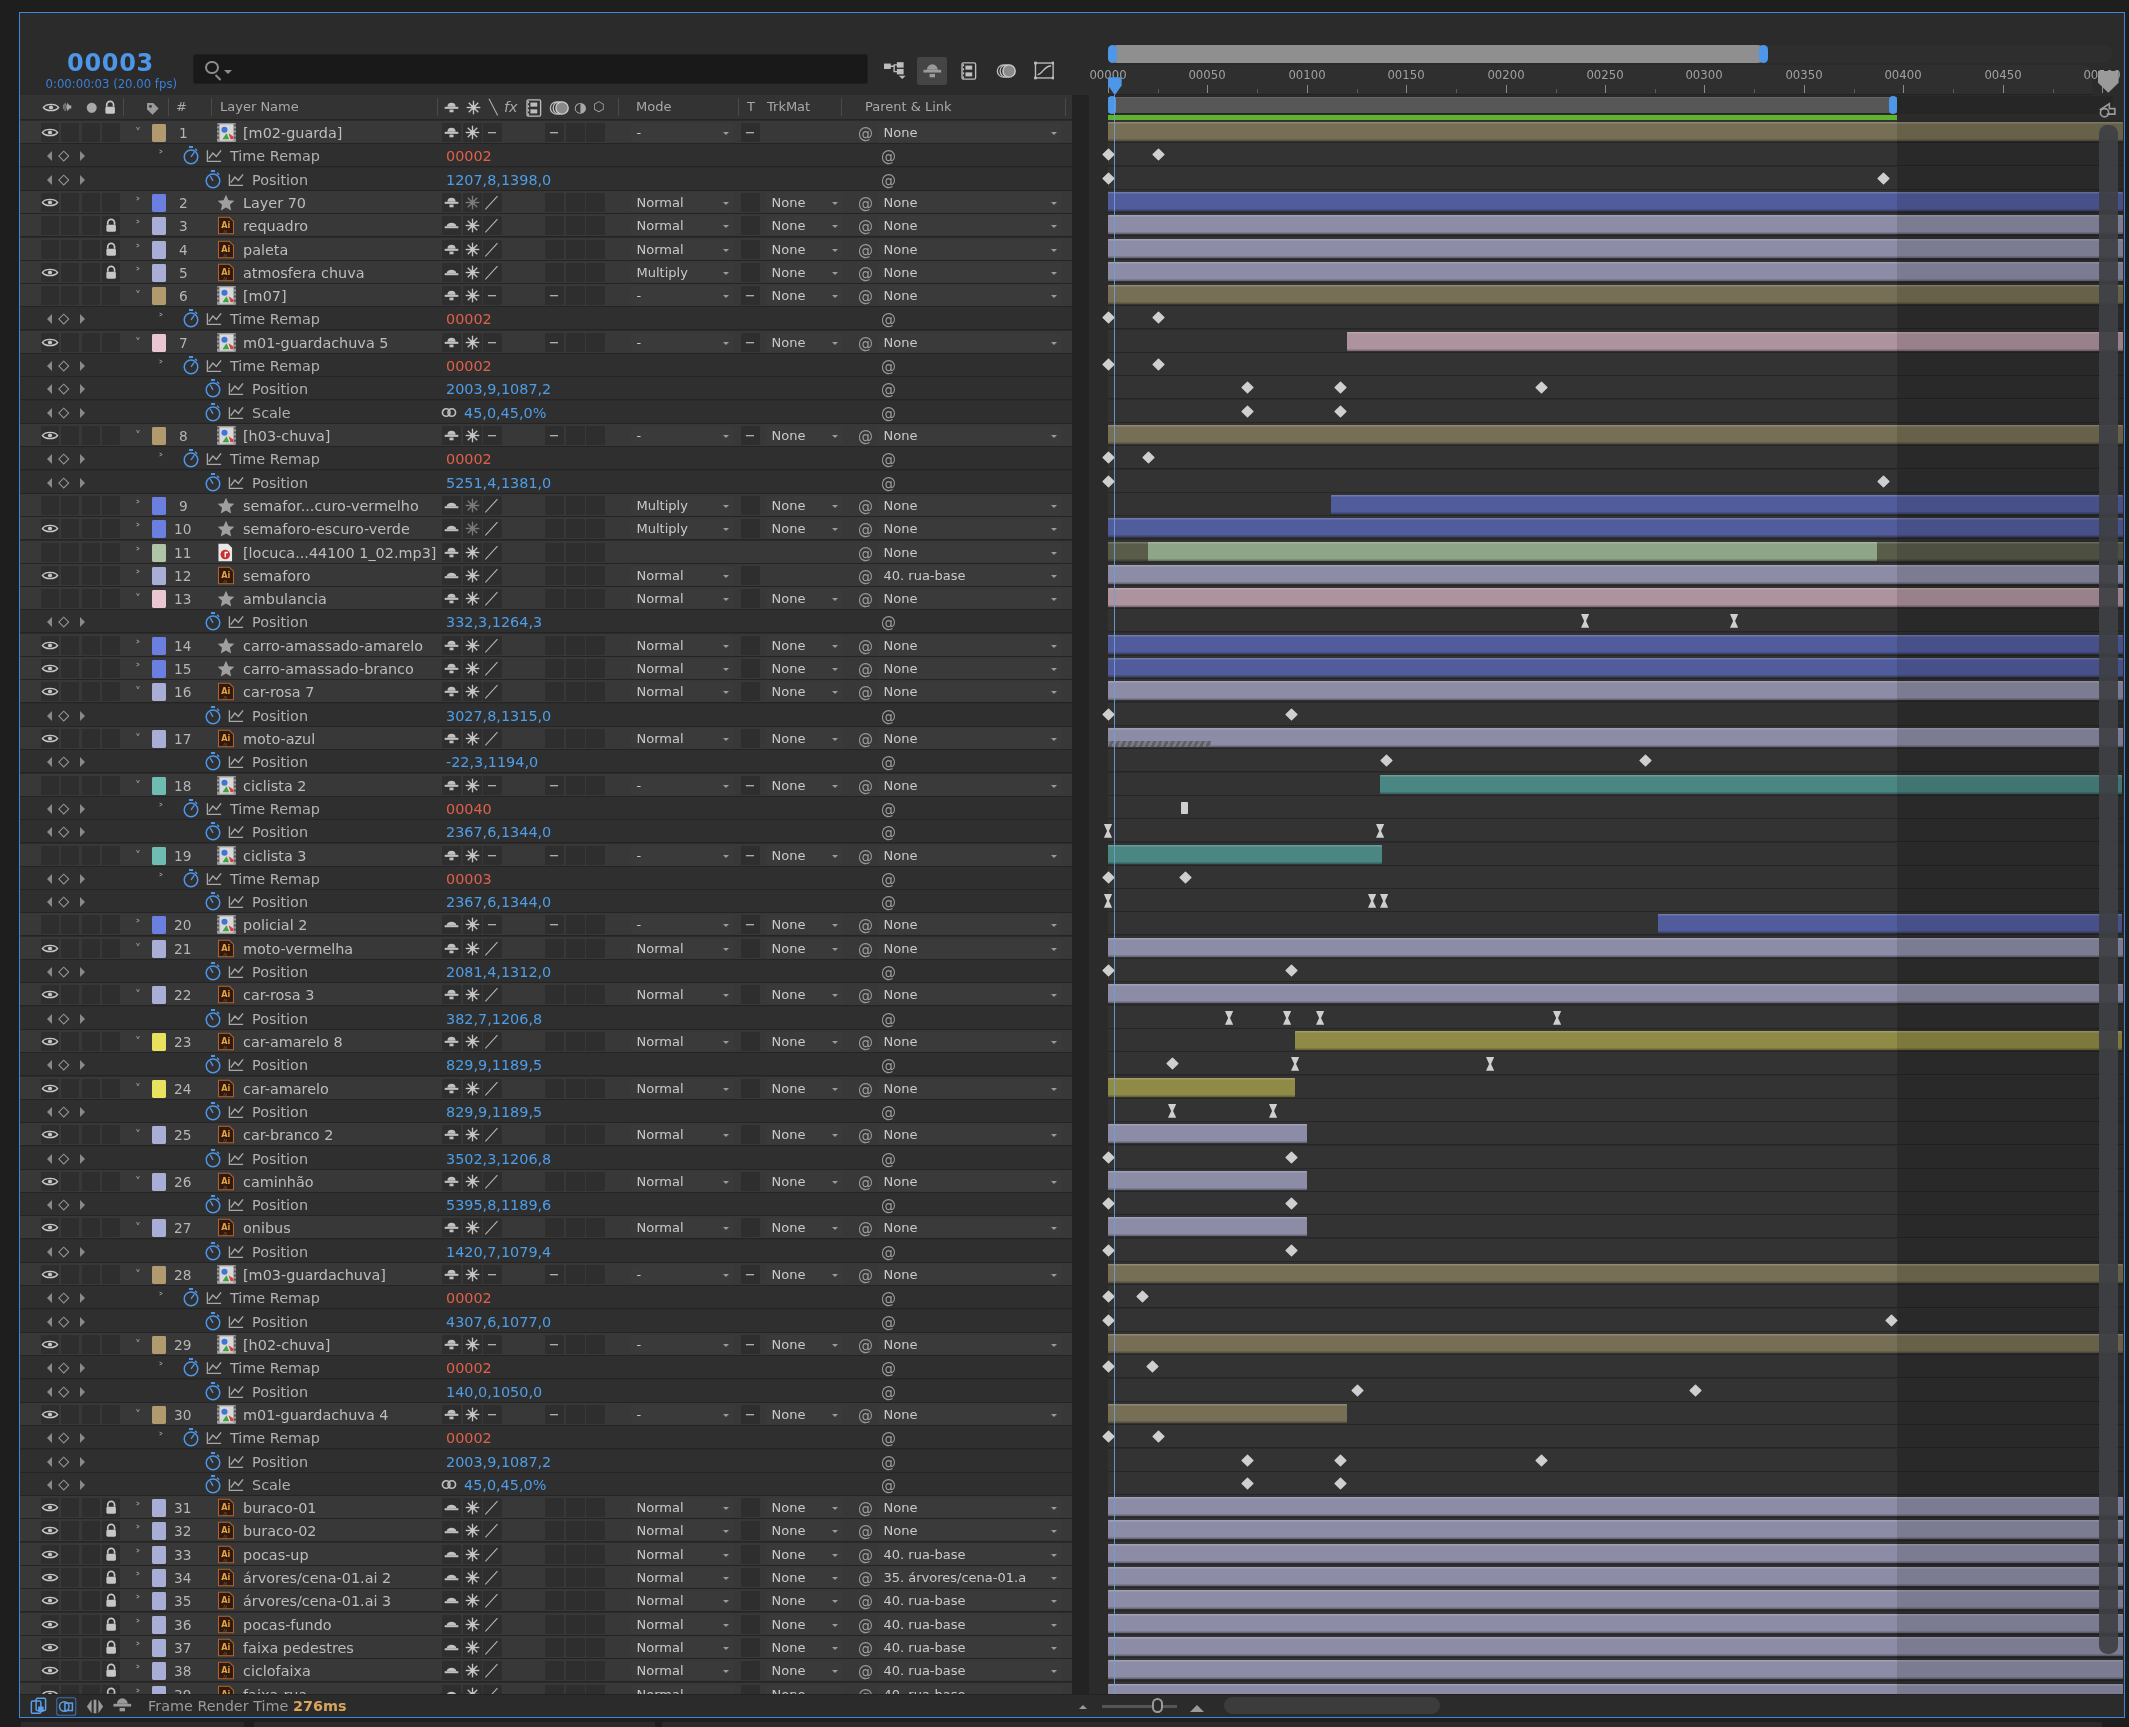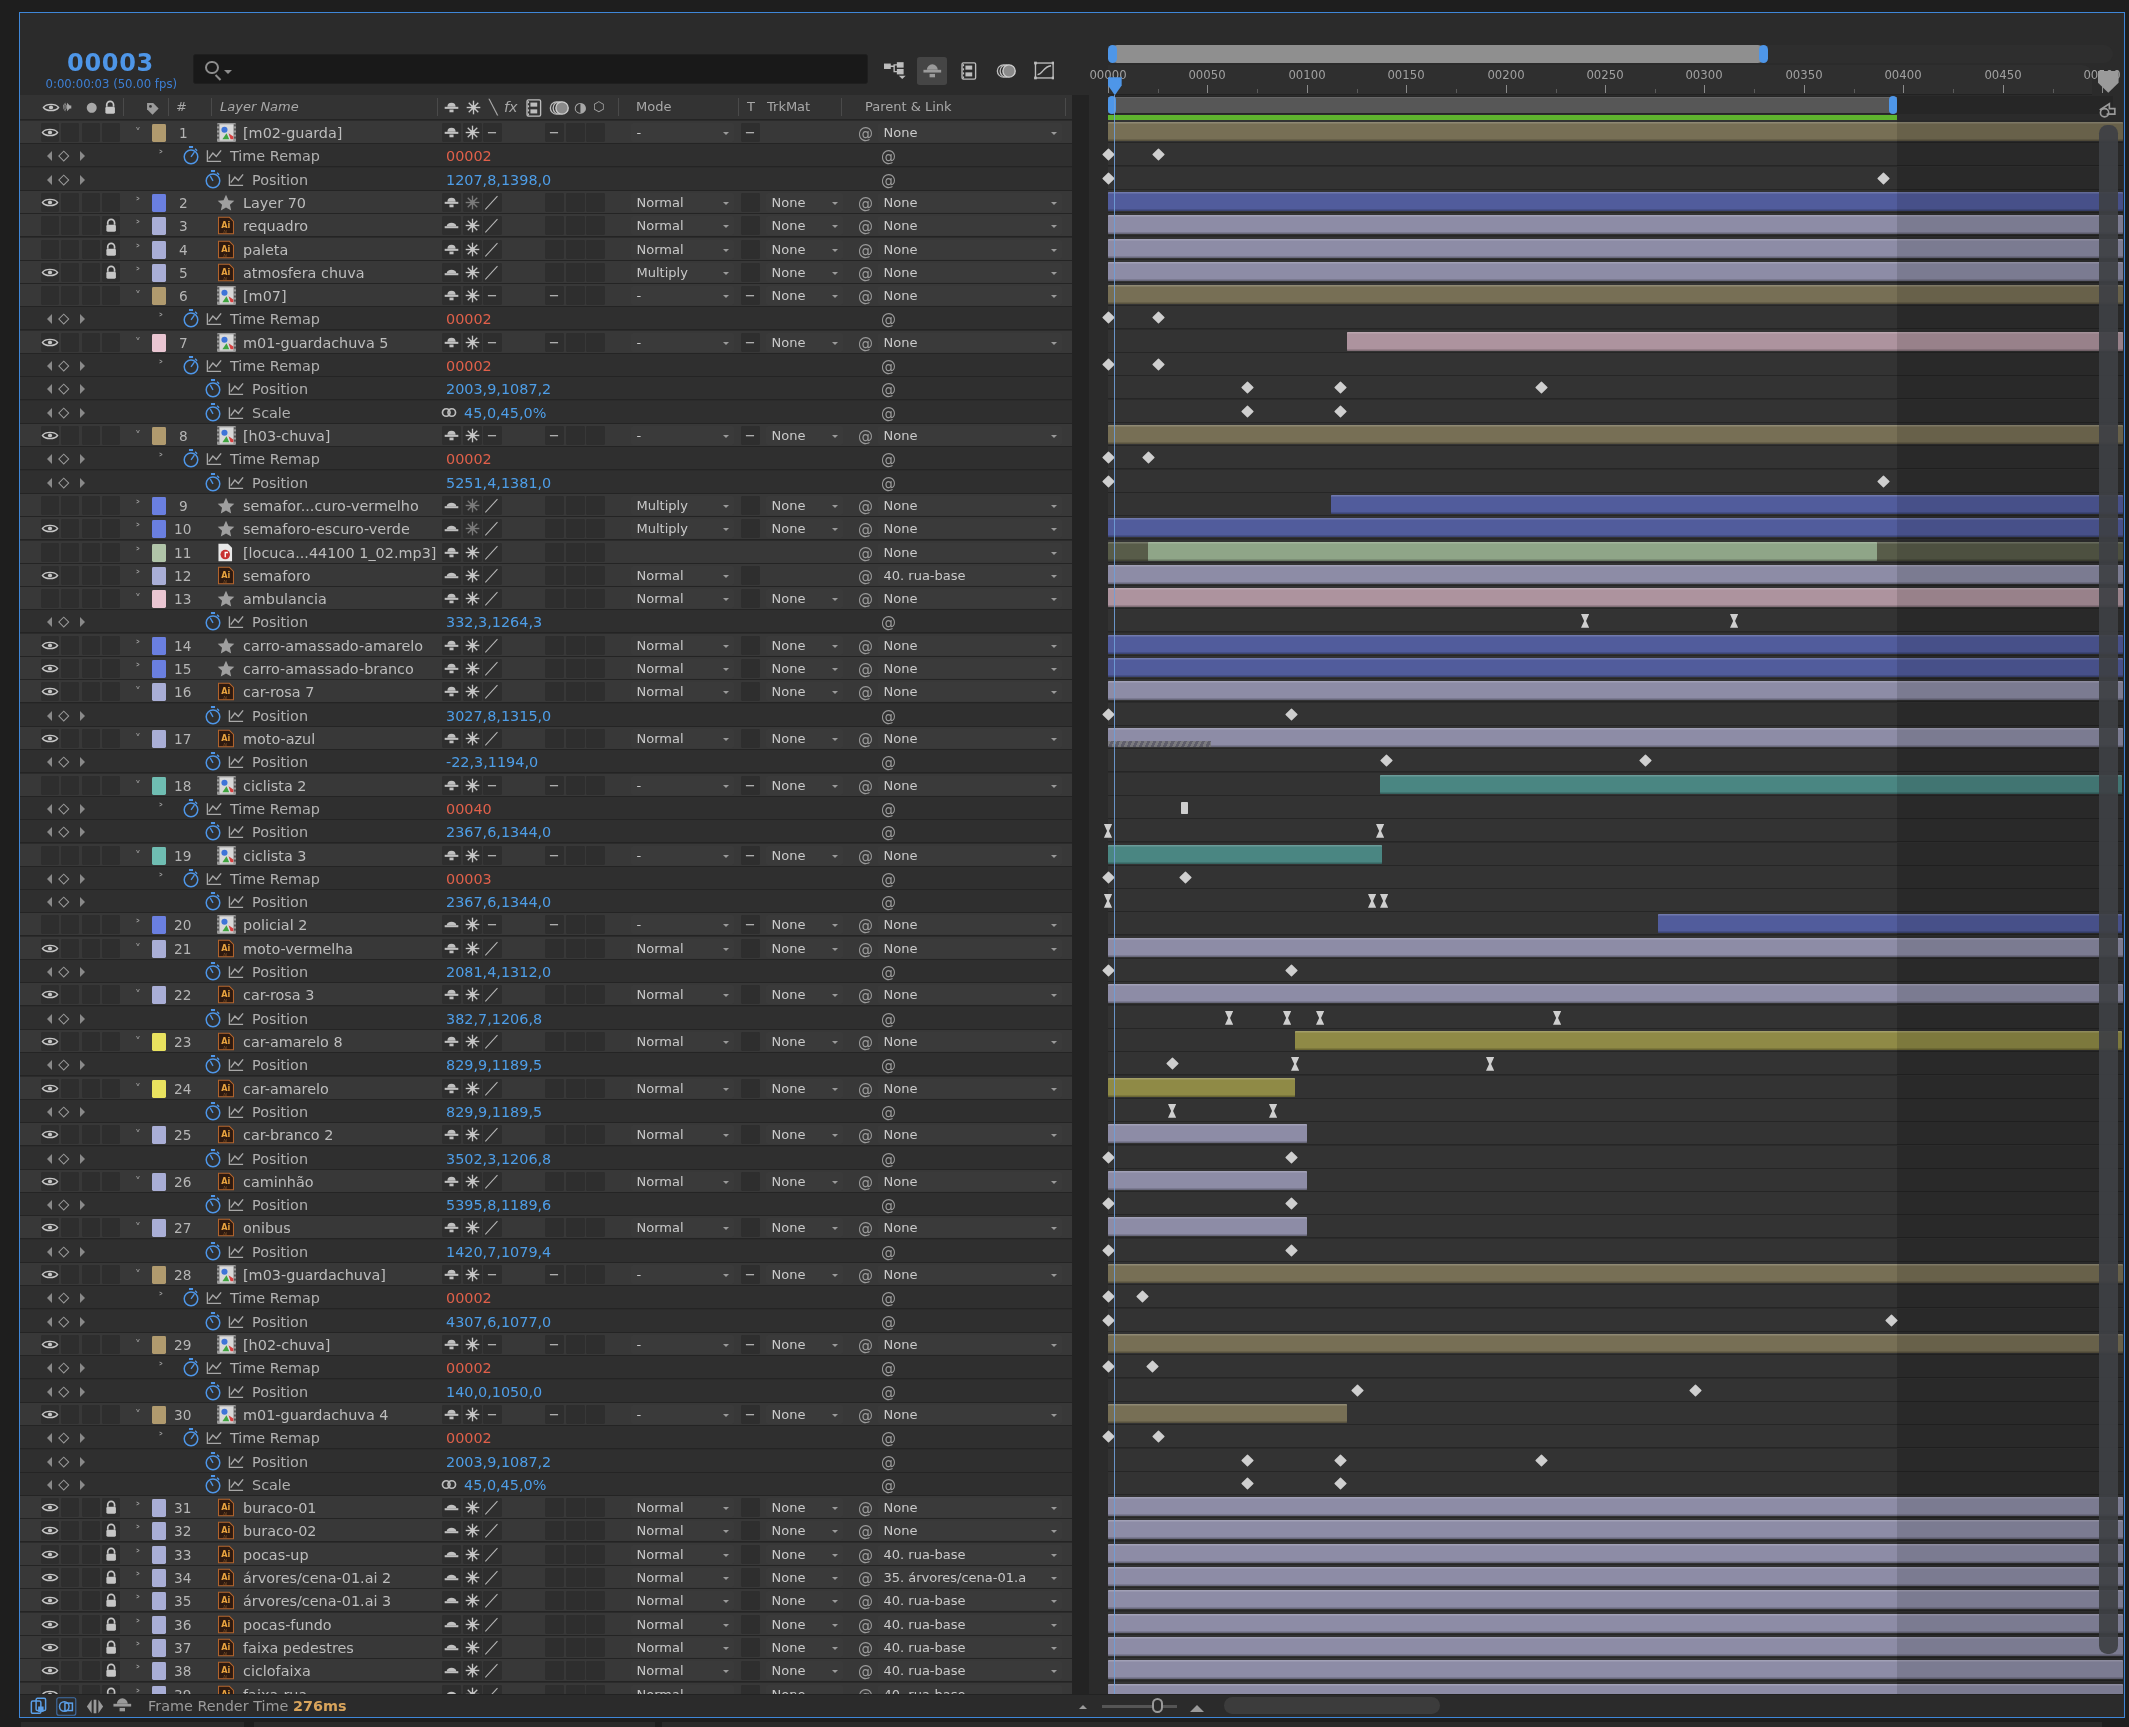--- a/index.html
+++ b/index.html
@@ -100,21 +100,21 @@
   <div class="abs appstrip" style="left:0;top:1719px;width:2129px;height:8.2px;">
     <div class="appseg" style="left:20.6px;width:223px;"></div>
     <div class="appseg" style="left:254px;width:401px;"></div>
     <div class="appseg" style="left:662px;width:1440px;"></div>
   </div>
 
   <div id="panel" class="abs">
 
 
     <div class="abs time-big">00003</div>
-    <div class="abs time-sub">0:00:00:03 (50.00 fps)</div>
+    <div class="abs time-sub">0:00:00:03 (20.00 fps)</div>
     <div class="abs searchbox">
       <span class="mag"></span>
       <span class="mag-dd"></span>
     </div>
     <div class="topicon" style="left:860px;" id="ic-flow">
         <svg width="23" height="18" viewBox="0 0 34 26">
           <g stroke="#bdbdbd" stroke-width="2" fill="none">
             <rect x="1" y="3" width="8" height="6" fill="#bdbdbd"></rect>
             <rect x="20" y="1" width="8" height="6" fill="#bdbdbd"></rect>
             <rect x="20" y="11" width="8" height="6" fill="#bdbdbd"></rect>
@@ -181,21 +181,21 @@
  <div class="vline" style="left:103px;"></div>
  <span style="left:125px;top:5.5px;">
           <svg width="15" height="15" viewBox="0 0 22 22">
             <path d="M3 3h9l8 8-9 9-8-8z" fill="#9a9a9a"></path>
             <circle cx="8" cy="8" r="2" fill="#333"></circle>
           </svg>
         </span>
  <div class="vline" style="left:148px;"></div>
  <span style="left:156px;">#</span>
  <div class="vline" style="left:191px;"></div>
- <span style="left:200px;font-style:italic;">Layer Name</span>
+ <span style="left:200px;">Layer Name</span>
  <div class="vline" style="left:417px;"></div>
  <span style="left:424px;top:6.9px;">
           <svg width="15" height="11" viewBox="0 0 22 16">
             <path d="M11 1a6 6 0 0 1 6 6H5a6 6 0 0 1 6-6z" fill="#c0c0c0"></path>
             <rect x="1" y="7" width="20" height="3" fill="#c0c0c0"></rect>
             <path d="M8 11h6v4h-6z" fill="#c0c0c0"></path>
           </svg>
         </span>
  <span style="left:446px;top:4.8px;">
           <svg width="15" height="15" viewBox="0 0 22 22">

